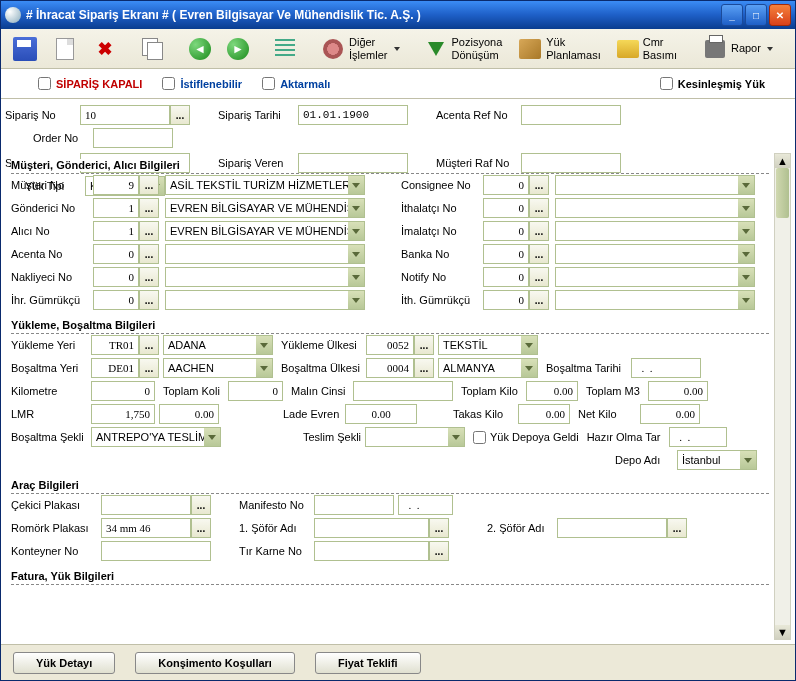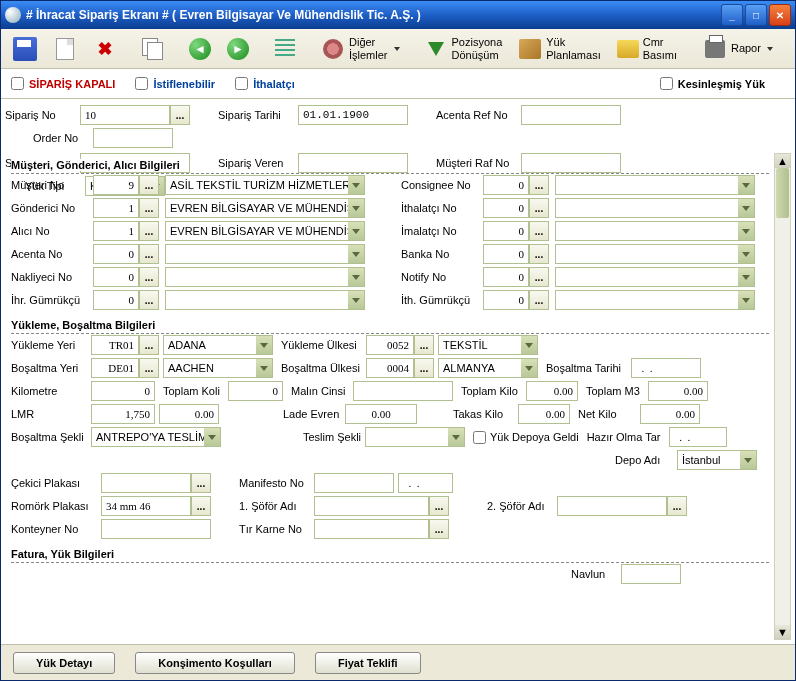--- a/index.html
+++ b/index.html
@@ -31,21 +31,21 @@
 .icon-gear { width: 20px; height: 20px; border-radius: 50%; background: radial-gradient(circle, #d88 40%, #a55 42%); position: relative; }
 .icon-pos { width: 0; height: 0; border-left: 8px solid transparent; border-right: 8px solid transparent; border-top: 14px solid #2a8a2a; }
 .icon-box { width: 22px; height: 20px; background: linear-gradient(135deg, #d8a858, #a87828); border-radius: 2px; }
 .icon-cmr { width: 22px; height: 18px; background: linear-gradient(to bottom, #f5d858, #d8a828); border-radius: 2px; position: relative; }
 .icon-print { width: 20px; height: 18px; background: #777; border-radius: 2px; position: relative; }
 .icon-print::before { content:''; position:absolute; top:-5px; left:4px; width:12px; height:6px; background:#fff; border:1px solid #666; }
 .dd-caret { width: 0; height: 0; border-left: 3px solid transparent; border-right: 3px solid transparent; border-top: 4px solid #333; margin-left: 2px; }
 .checkbar { height: 30px; background: #fff; border-bottom: 1px solid #c0bfa8; display: flex; align-items: center; padding: 0 10px; }
 .chk { display: flex; align-items: center; gap: 5px; margin-right: 20px; font-size: 11px; font-weight: bold; }
 .chk input { width: 13px; height: 13px; accent-color: #8a9a5a; }
-.chk.red { color: #c00000; }
+.chk.red { color: #c00000; margin-left: 27px; }
 .chk.blue { color: #0040a0; }
 .chk.black { color: #000; }
 .form-area { flex: 1; background: #fff; padding: 6px 10px 0 4px; position: relative; overflow: hidden; }
 .form-area .scroll-inner { position: absolute; top: 54px; left: 10px; right: 26px; bottom: 0; overflow: hidden; }
 .inp { height: 20px; border: 1px solid #b0c090; background: #fff; padding: 0 4px; font-size: 11px; font-family: Tahoma; }
 .inp.num { text-align: right; }
 .btn-lookup { width: 20px; height: 20px; border: 1px solid #b0c090; background: linear-gradient(to bottom, #f8f8f0, #e8e8d0); display: flex; align-items: center; justify-content: center; font-weight: bold; font-size: 10px; cursor: pointer; }
 .combo { height: 20px; border: 1px solid #b0c090; background: #fff; display: flex; align-items: center; padding-left: 4px; font-size: 11px; position: relative; }
 .combo .cb-btn { position: absolute; right: 0; top: 0; width: 16px; height: 18px; background: linear-gradient(to bottom, #d8e0b8, #b8c898); display: flex; align-items: center; justify-content: center; }
 .combo .cb-btn::after { content:''; width:0; height:0; border-left:4px solid transparent; border-right:4px solid transparent; border-top:5px solid #5a6a3a; }
@@ -156,21 +156,21 @@
     <label class="chk red">
         <input type="checkbox" style="">
         <span>SİPARİŞ KAPALI</span>
       </label>
     <label class="chk blue">
         <input type="checkbox" style="">
         <span>İstiflenebilir</span>
       </label>
     <label class="chk blue">
         <input type="checkbox" style="">
-        <span>İthalatçı</span>
+        <span>Aktarmalı</span>
       </label>
     <div style="flex:1"></div>
     <label class="chk black">
         <input type="checkbox" style="">
         <span>Kesinleşmiş Yük</span>
       </label>
   </div>
 
   <div class="form-area">
 
@@ -450,20 +450,21 @@
       <div class="row-grid" style="justify-content:flex-end; padding-right:4px">
         <div class="cell">
             <span class="lbl" style="width:62px">Depo Adı</span>
           <div class="combo" style="width:80px">
               <span>İstanbul</span>
               <div class="cb-btn"></div>
             </div>
           </div>
       </div>
 
+      <div class="section-title"><span>Araç Bilgileri</span></div>
       <div class="row-grid">
         <div class="cell">
             <span class="lbl" style="width:90px">Çekici Plakası</span>
           <input class="inp" style="width: 90px;" value="">
             <div class="btn-lookup">...</div>
           </div>
         <div class="cell" style="margin-left:20px">
             <span class="lbl" style="width:75px">Manifesto No</span>
           <input class="inp" style="width: 80px;" value="">
           <input class="inp" style="width: 55px; margin-left: 4px;" value="  .  .">
@@ -492,26 +493,20 @@
           <input class="inp" style="width: 110px;" value="">
           </div>
         <div class="cell" style="margin-left:20px">
             <span class="lbl" style="width:75px">Tır Karne No</span>
           <input class="inp" style="width: 115px;" value="">
             <div class="btn-lookup">...</div>
           </div>
       </div>
 
       <div class="section-title"><span>Fatura, Yük Bilgileri</span></div>
-      <div class="row-grid">
-        <div class="cell" style="margin-left:560px">
-            <span class="lbl" style="width:50px">Navlun</span>
-          <input class="inp" style="width: 60px;">
-          </div>
-      </div>
     </div>
 
     <div class="scrollbar-v">
       <div class="arr up">▲</div>
       <div class="thumb"></div>
       <div class="arr down">▼</div>
     </div>
   </div>
 
   <div class="bottom-bar">

